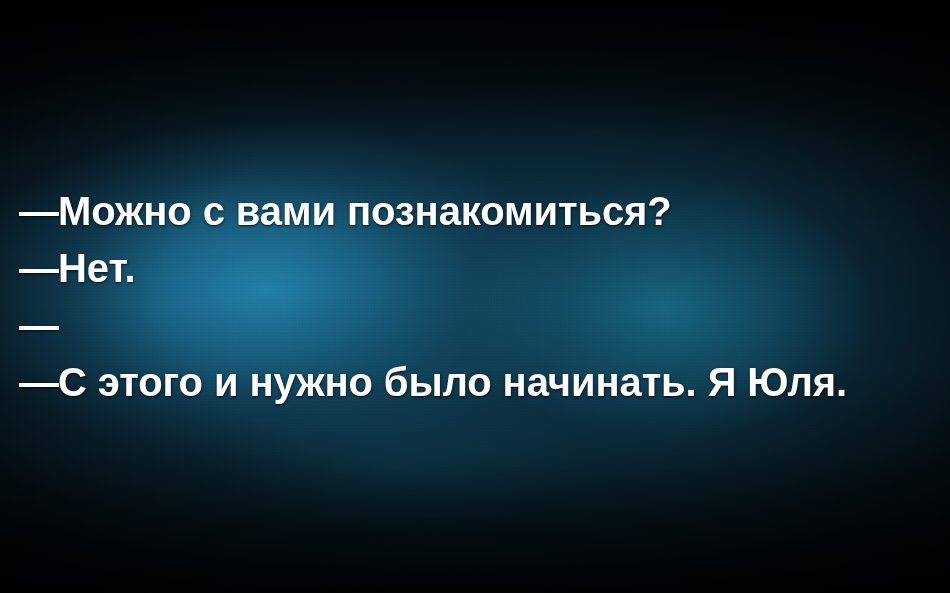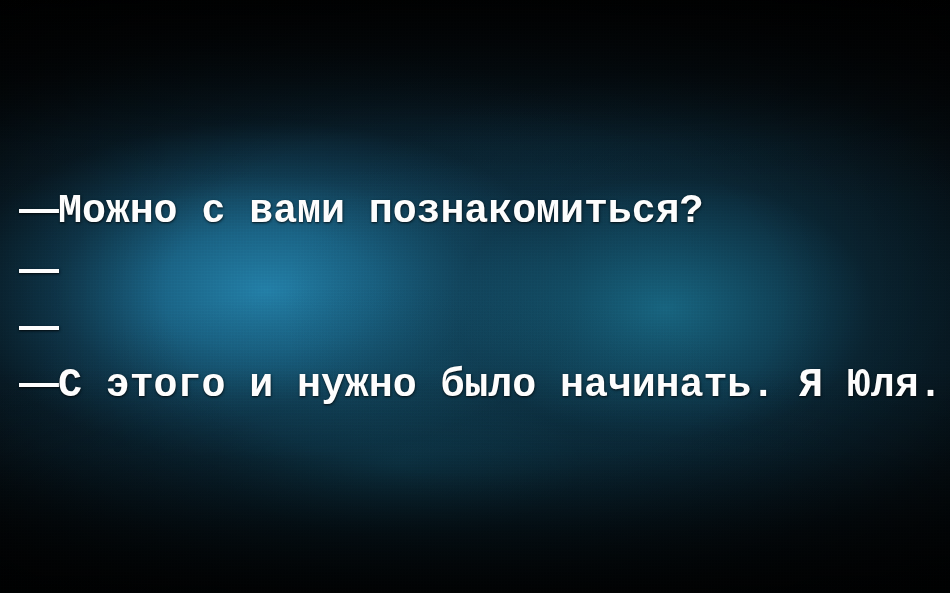--- a/index.html
+++ b/index.html
@@ -137,21 +137,20 @@
 
   .line-dash {
     flex: 0 0 auto;
     width: 26px;
     margin-right: 13px;
     font-weight: bold;
   }
 
   .line-text {
     flex: 0 0 auto;
-    font-family: Liberation Mono, monospace;
   }
 </style>
 </head>
 <body>
 
 <div id="stage">
 
   <div class="bg-layer" id="bg-base"></div>
   <div class="bg-layer" id="bg-glow-primary"></div>
   <div class="bg-layer" id="bg-glow-secondary"></div>
@@ -162,20 +161,21 @@
 
   <div id="caption">
 
     <div class="caption-line">
       <span class="line-dash">—</span>
       <span class="line-text">Можно с вами познакомиться?</span>
     </div>
 
     <div class="caption-line">
       <span class="line-dash">—</span>
+      <span class="line-text">Нет.</span>
     </div>
 
     <div class="caption-line">
       <span class="line-dash">—</span>
     </div>
 
     <div class="caption-line">
       <span class="line-dash">—</span>
       <span class="line-text">С этого и нужно было начинать. Я Юля.</span>
     </div>

